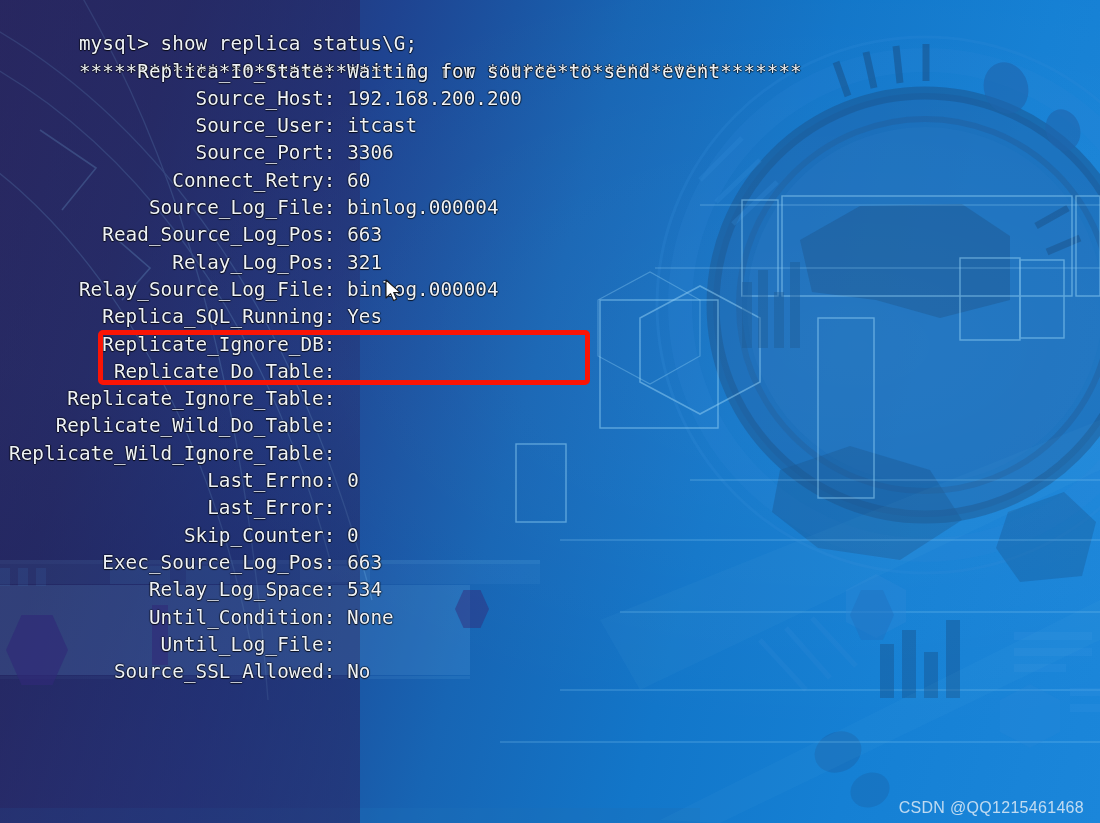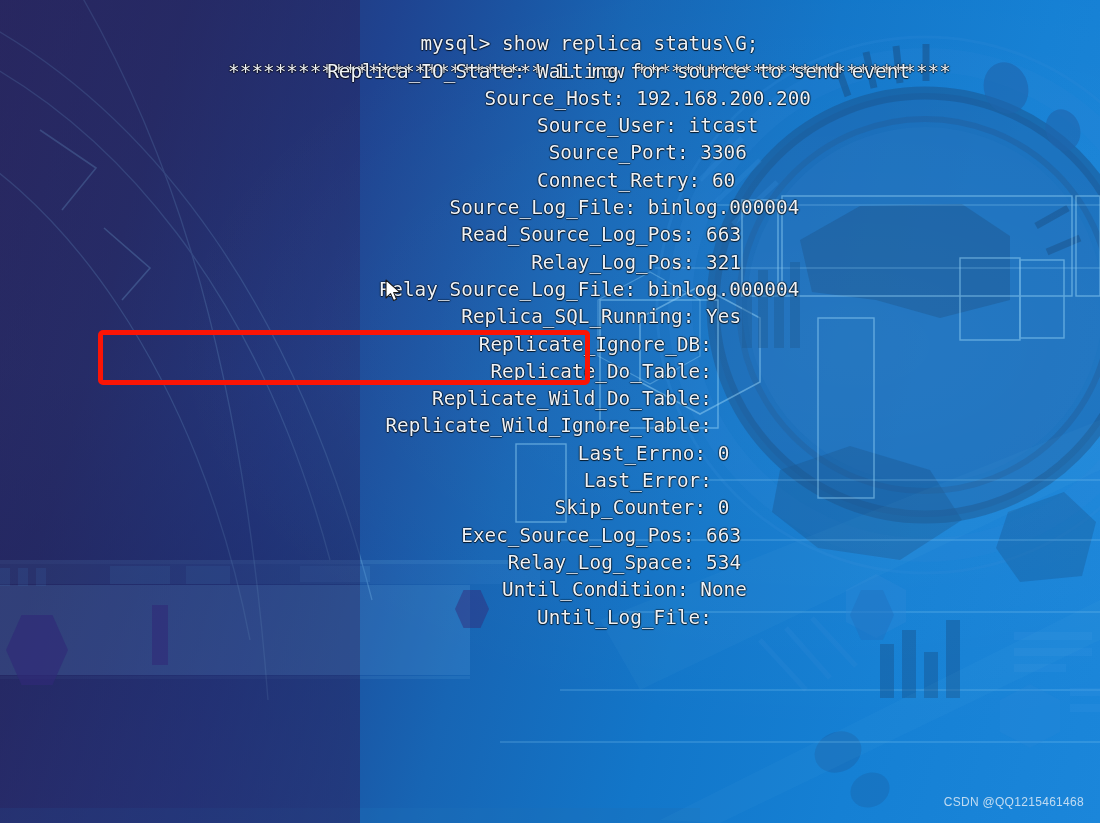--- a/index.html
+++ b/index.html
@@ -6,21 +6,20 @@
     margin: 0;
     padding: 0;
     background: #0d1b3e;
   }
   #screen {
     position: relative;
     width: 1100px;
     height: 823px;
     overflow: hidden;
     font-family: "DejaVu Sans Mono", "Liberation Mono", monospace;
-    text-align: center;
   }
 
   
   .bg-base {
     position: absolute;
     inset: 0;
     background:
       linear-gradient(105deg,
         #2a2a62 0%,
         #26306c 14%,
@@ -139,23 +138,23 @@
     left: 385px;
     top: 279px;
     width: 18px;
     height: 24px;
   }
 
   
   .watermark {
     position: absolute;
     right: 16px;
-    bottom: 14px;
+    bottom: 6px;
     font-family: "Liberation Sans", sans-serif;
-    font-size: 12px;
+    font-size: 16px;
     color: rgba(232,240,248,0.80);
     letter-spacing: 0.3px;
   }
 </style>
 </head>
 <body>
 
 <div id="screen">
 
   <div class="bg-base"></div>
@@ -310,29 +309,31 @@
         <div class="line kvline"><span class="pad">                </span><span class="label">Source_User</span><span>: </span><span class="val">itcast</span></div>
         <div class="line kvline"><span class="pad">                </span><span class="label">Source_Port</span><span>: </span><span class="val">3306</span></div>
         <div class="line kvline"><span class="pad">              </span><span class="label">Connect_Retry</span><span>: </span><span class="val">60</span></div>
         <div class="line kvline"><span class="pad">            </span><span class="label">Source_Log_File</span><span>: </span><span class="val">binlog.000004</span></div>
         <div class="line kvline"><span class="pad">        </span><span class="label">Read_Source_Log_Pos</span><span>: </span><span class="val">663</span></div>
         <div class="line kvline"><span class="pad">              </span><span class="label">Relay_Log_Pos</span><span>: </span><span class="val">321</span></div>
         <div class="line kvline"><span class="pad">      </span><span class="label">Relay_Source_Log_File</span><span>: </span><span class="val">binlog.000004</span></div>
         <div class="line kvline"><span class="pad">        </span><span class="label">Replica_SQL_Running</span><span>: </span><span class="val">Yes</span></div>
         <div class="line kvline"><span class="pad">        </span><span class="label">Replicate_Ignore_DB</span><span>: </span><span class="val"></span></div>
         <div class="line kvline"><span class="pad">         </span><span class="label">Replicate_Do_Table</span><span>: </span><span class="val"></span></div>
+        <div class="line kvline"><span class="pad">     </span><span class="label">Replicate_Ignore_Table</span><span>: </span><span class="val"></span></div>
         <div class="line kvline"><span class="pad">    </span><span class="label">Replicate_Wild_Do_Table</span><span>: </span><span class="val"></span></div>
         <div class="line kvline"><span class="pad"></span><span class="label">Replicate_Wild_Ignore_Table</span><span>: </span><span class="val"></span></div>
         <div class="line kvline"><span class="pad">                 </span><span class="label">Last_Errno</span><span>: </span><span class="val">0</span></div>
         <div class="line kvline"><span class="pad">                 </span><span class="label">Last_Error</span><span>: </span><span class="val"></span></div>
         <div class="line kvline"><span class="pad">               </span><span class="label">Skip_Counter</span><span>: </span><span class="val">0</span></div>
         <div class="line kvline"><span class="pad">        </span><span class="label">Exec_Source_Log_Pos</span><span>: </span><span class="val">663</span></div>
         <div class="line kvline"><span class="pad">            </span><span class="label">Relay_Log_Space</span><span>: </span><span class="val">534</span></div>
         <div class="line kvline"><span class="pad">            </span><span class="label">Until_Condition</span><span>: </span><span class="val">None</span></div>
         <div class="line kvline"><span class="pad">             </span><span class="label">Until_Log_File</span><span>: </span><span class="val"></span></div>
+        <div class="line kvline"><span class="pad">         </span><span class="label">Source_SSL_Allowed</span><span>: </span><span class="val">No</span></div>
       </div>
   </div>
 
   <div class="redbox" style="border-color: rgb(251, 20, 5);"></div>
 
   <svg class="cursor" viewBox="0 0 18 24" style="left: 385px; top: 279px;">
     <path d="M1 1 L1 19 L5.6 14.6 L8.6 21.6 L11.6 20.3 L8.7 13.6 L15 13.4 Z" fill="#ffffff" stroke="#1a1a1a" stroke-width="1.1" stroke-linejoin="round"></path>
   </svg>
 
   <div class="watermark">CSDN @QQ1215461468</div>

